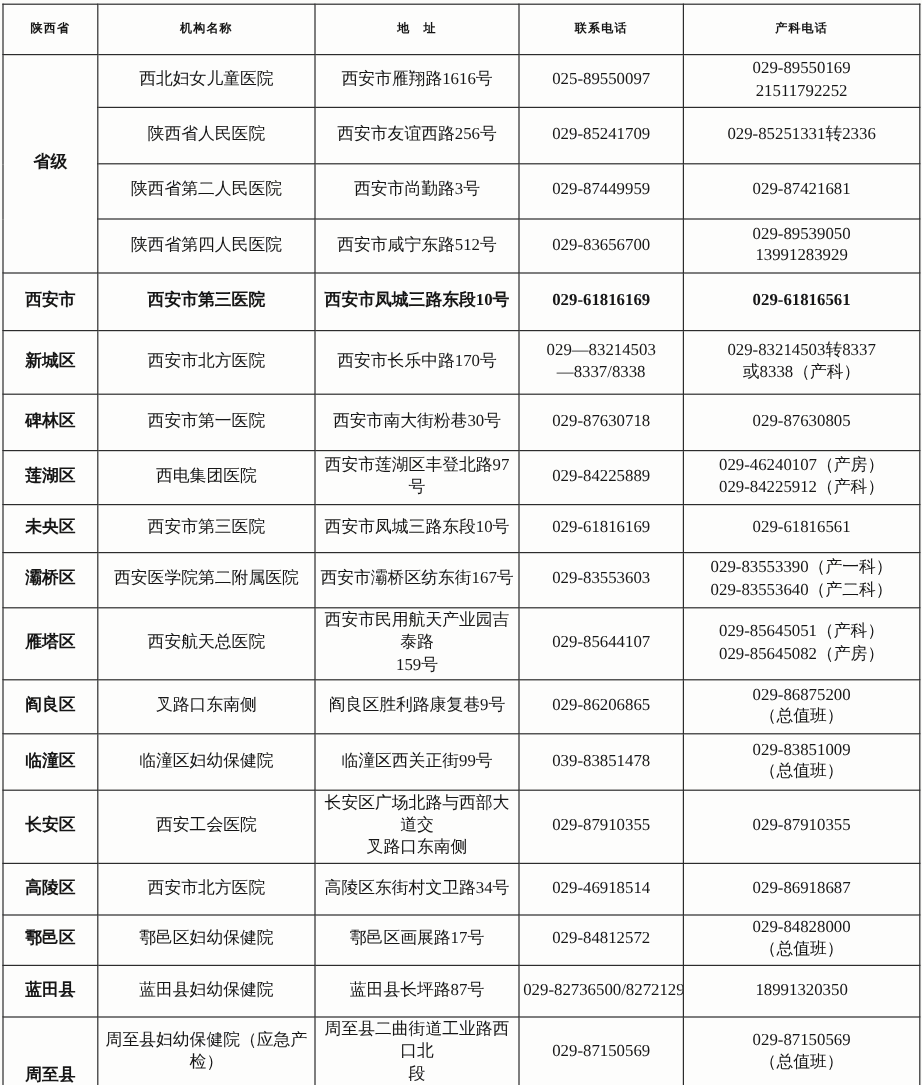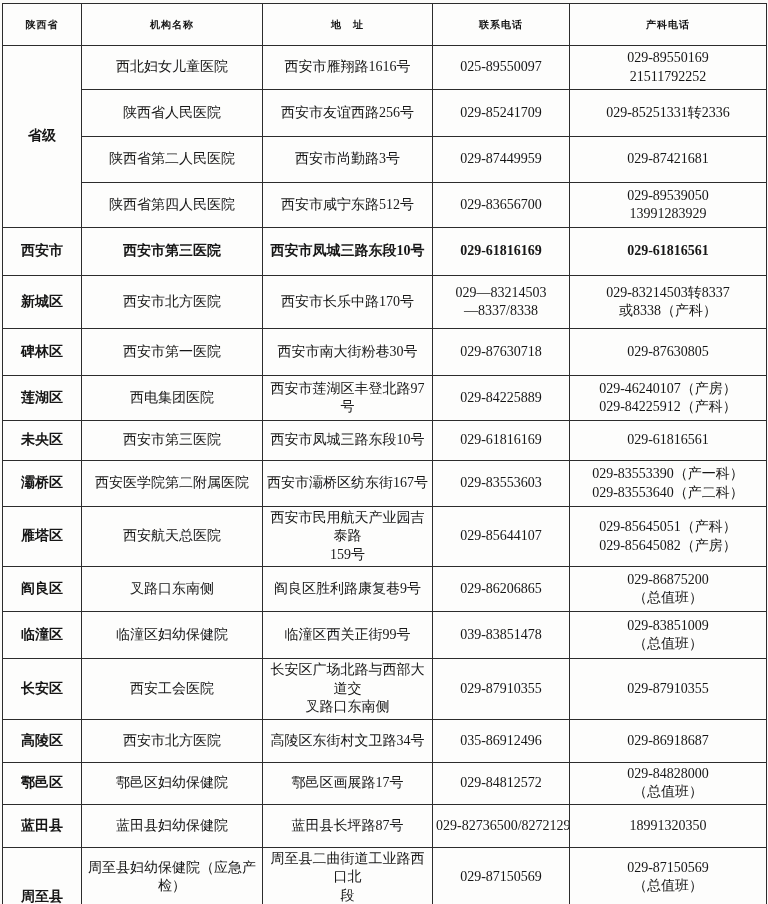--- a/index.html
+++ b/index.html
@@ -309,21 +309,21 @@
           <td class="region-cell" rowspan="1">
             <div>高陵区</div>
           </td>
           <td class="name-cell">
             <div>西安市北方医院</div>
           </td>
           <td class="address-cell">
             <div>高陵区东街村文卫路34号</div>
           </td>
           <td class="phone-cell">
-            <div>035-86912496</div>
+            <div>029-46918514</div>
           </td>
           <td class="obstetric-cell">
             <div>029-86918687</div>
           </td>
         </tr>
         <tr style="height: 40px;">
           <td class="region-cell" rowspan="1">
             <div>鄠邑区</div>
           </td>
           <td class="name-cell">

